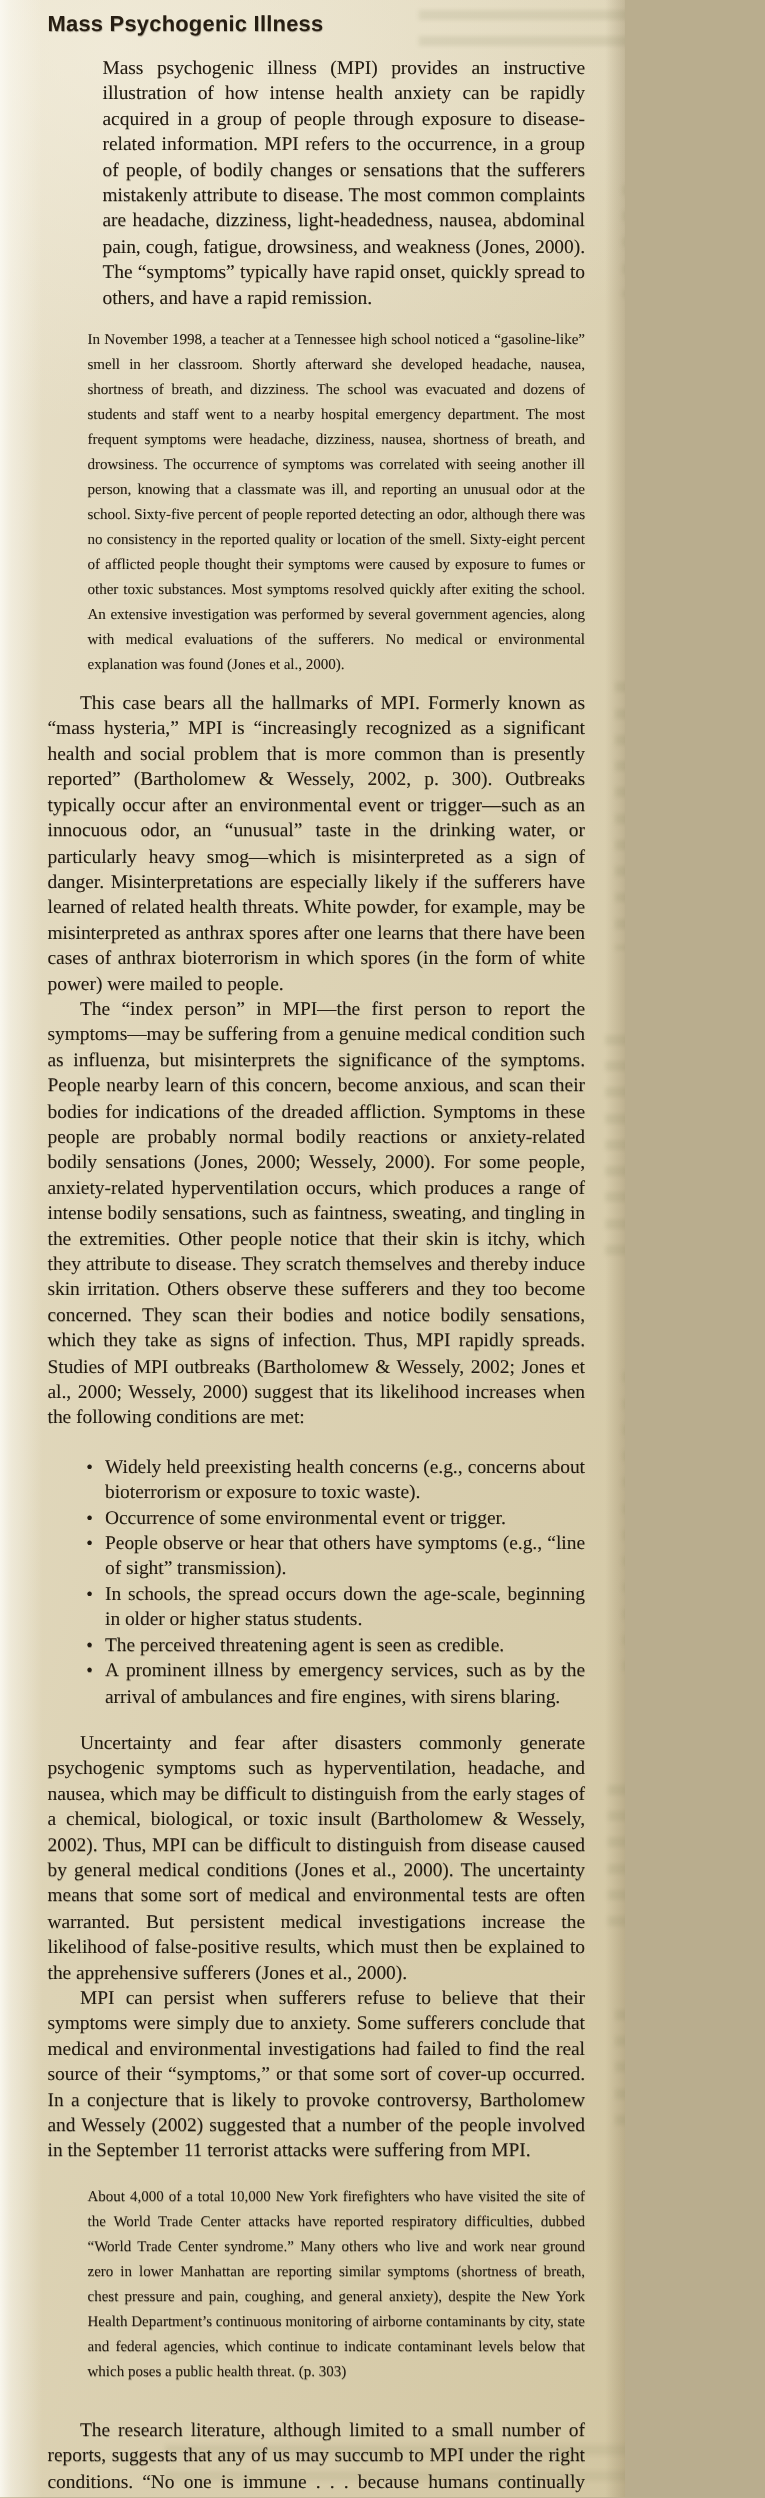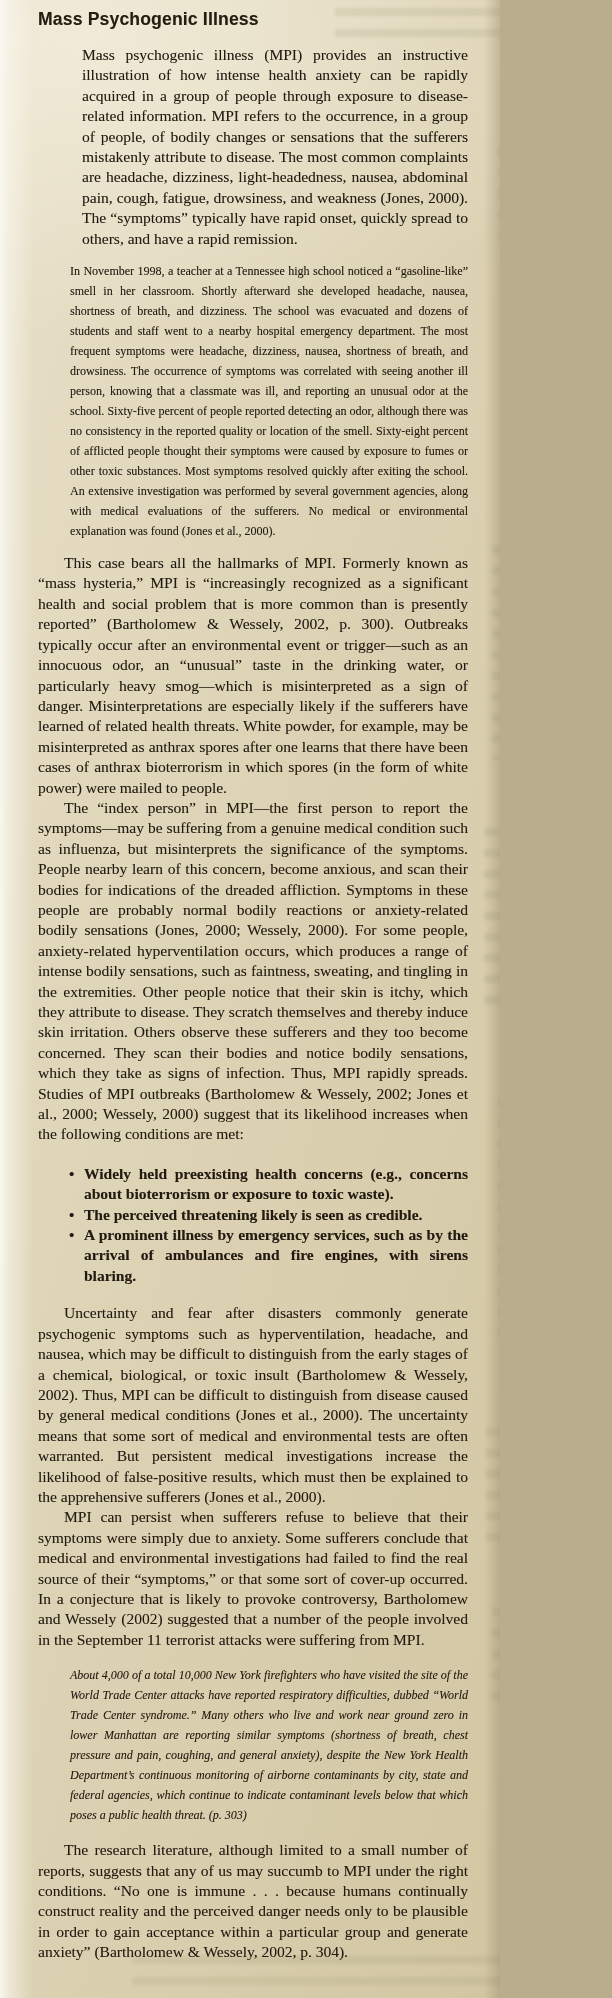--- a/index.html
+++ b/index.html
@@ -61,32 +61,31 @@
   }
   .para.indent { text-indent: 26px; }
   .para.intro { margin-bottom: 12px; margin-left: 44px; }
   .quote {
     font-size: 12px; line-height: 20px;
     text-align: justify;
     margin: 12px 0 12px 32px;
     text-shadow: 0.2px 0.3px 0.5px rgba(34,26,16,0.30);
     hyphens: auto;
   }
-  .quote.wtc { margin-top: 15px; margin-bottom: 15px; font-style: italic; }
+  .quote.wtc { margin-top: 15px; margin-bottom: 28px; }
   ul.conditions {
     list-style: none;
     margin: 19px 0 17px 0;
     padding: 0 0 0 46px;
   }
   ul.conditions li {
     position: relative;
     font-size: 15.5px; line-height: 20.4px;
     text-align: justify;
     text-shadow: 0.2px 0.3px 0.5px rgba(34,26,16,0.30);
-    font-weight: bold;
   }
   ul.conditions li::before {
     content: "\2022";
     position: absolute;
     left: -15px; top: 0;
     font-size: 15px;
   }
 </style>
 </head>
 <body>
@@ -109,21 +108,24 @@
     <p class="para intro">Mass psychogenic illness (MPI) provides an instructive illustration of how intense health anxiety can be rapidly acquired in a group of people through exposure to disease-related information. MPI refers to the occurrence, in a group of people, of bodily changes or sensations that the sufferers mistakenly attribute to disease. The most common complaints are headache, dizziness, light-headedness, nausea, abdominal pain, cough, fatigue, drowsiness, and weakness (Jones, 2000). The “symptoms” typically have rapid onset, quickly spread to others, and have a rapid remission.</p>
 
     <div class="quote">In November 1998, a teacher at a Tennessee high school noticed a “gasoline-like” smell in her classroom. Shortly afterward she developed headache, nausea, shortness of breath, and dizziness. The school was evacuated and dozens of students and staff went to a nearby hospital emergency department. The most frequent symptoms were headache, dizziness, nausea, shortness of breath, and drowsiness. The occurrence of symptoms was correlated with seeing another ill person, knowing that a classmate was ill, and reporting an unusual odor at the school. Sixty-five percent of people reported detecting an odor, although there was no consistency in the reported quality or location of the smell. Sixty-eight percent of afflicted people thought their symptoms were caused by exposure to fumes or other toxic substances. Most symptoms resolved quickly after exiting the school. An extensive investigation was performed by several government agencies, along with medical evaluations of the sufferers. No medical or environmental explanation was found (Jones et al., 2000).</div>
 
     <p class="para indent">This case bears all the hallmarks of MPI. Formerly known as “mass hysteria,” MPI is “increasingly recognized as a significant health and social problem that is more common than is presently reported” (Bartholomew &amp; Wessely, 2002, p. 300). Outbreaks typically occur after an environmental event or trigger—such as an innocuous odor, an “unusual” taste in the drinking water, or particularly heavy smog—which is misinterpreted as a sign of danger. Misinterpretations are especially likely if the sufferers have learned of related health threats. White powder, for example, may be misinterpreted as anthrax spores after one learns that there have been cases of anthrax bioterrorism in which spores (in the form of white power) were mailed to people.</p>
 
     <p class="para indent">The “index person” in MPI—the first person to report the symptoms—may be suffering from a genuine medical condition such as influenza, but misinterprets the significance of the symptoms. People nearby learn of this concern, become anxious, and scan their bodies for indications of the dreaded affliction. Symptoms in these people are probably normal bodily reactions or anxiety-related bodily sensations (Jones, 2000; Wessely, 2000). For some people, anxiety-related hyperventilation occurs, which produces a range of intense bodily sensations, such as faintness, sweating, and tingling in the extremities. Other people notice that their skin is itchy, which they attribute to disease. They scratch themselves and thereby induce skin irritation. Others observe these sufferers and they too become concerned. They scan their bodies and notice bodily sensations, which they take as signs of infection. Thus, MPI rapidly spreads. Studies of MPI outbreaks (Bartholomew &amp; Wessely, 2002; Jones et al., 2000; Wessely, 2000) suggest that its likelihood increases when the following conditions are met:</p>
 
     <ul class="conditions">
       <li>Widely held preexisting health concerns (e.g., concerns about bioterrorism or exposure to toxic waste).</li>
-      <li>The perceived threatening likely is seen as credible.</li>
+      <li>Occurrence of some environmental event or trigger.</li>
+      <li>People observe or hear that others have symptoms (e.g., “line of sight” transmission).</li>
+      <li>In schools, the spread occurs down the age-scale, beginning in older or higher status students.</li>
+      <li>The perceived threatening agent is seen as credible.</li>
       <li>A prominent illness by emergency services, such as by the arrival of ambulances and fire engines, with sirens blaring.</li>
     </ul>
 
     <p class="para indent">Uncertainty and fear after disasters commonly generate psychogenic symptoms such as hyperventilation, headache, and nausea, which may be difficult to distinguish from the early stages of a chemical, biological, or toxic insult (Bartholomew &amp; Wessely, 2002). Thus, MPI can be difficult to distinguish from disease caused by general medical conditions (Jones et al., 2000). The uncertainty means that some sort of medical and environmental tests are often warranted. But persistent medical investigations increase the likelihood of false-positive results, which must then be explained to the apprehensive sufferers (Jones et al., 2000).</p>
 
     <p class="para indent">MPI can persist when sufferers refuse to believe that their symptoms were simply due to anxiety. Some sufferers conclude that medical and environmental investigations had failed to find the real source of their “symptoms,” or that some sort of cover-up occurred. In a conjecture that is likely to provoke controversy, Bartholomew and Wessely (2002) suggested that a number of the people involved in the September 11 terrorist attacks were suffering from MPI.</p>
 
     <div class="quote wtc">About 4,000 of a total 10,000 New York firefighters who have visited the site of the World Trade Center attacks have reported respiratory difficulties, dubbed “World Trade Center syndrome.” Many others who live and work near ground zero in lower Manhattan are reporting similar symptoms (shortness of breath, chest pressure and pain, coughing, and general anxiety), despite the New York Health Department’s continuous monitoring of airborne contaminants by city, state and federal agencies, which continue to indicate contaminant levels below that which poses a public health threat. (p. 303)</div>
 
     <p class="para indent">The research literature, although limited to a small number of reports, suggests that any of us may succumb to MPI under the right conditions. “No one is immune . . . because humans continually construct reality and the perceived danger needs only to be plausible in order to gain acceptance within a particular group and generate anxiety” (Bartholomew &amp; Wessely, 2002, p. 304).</p>

